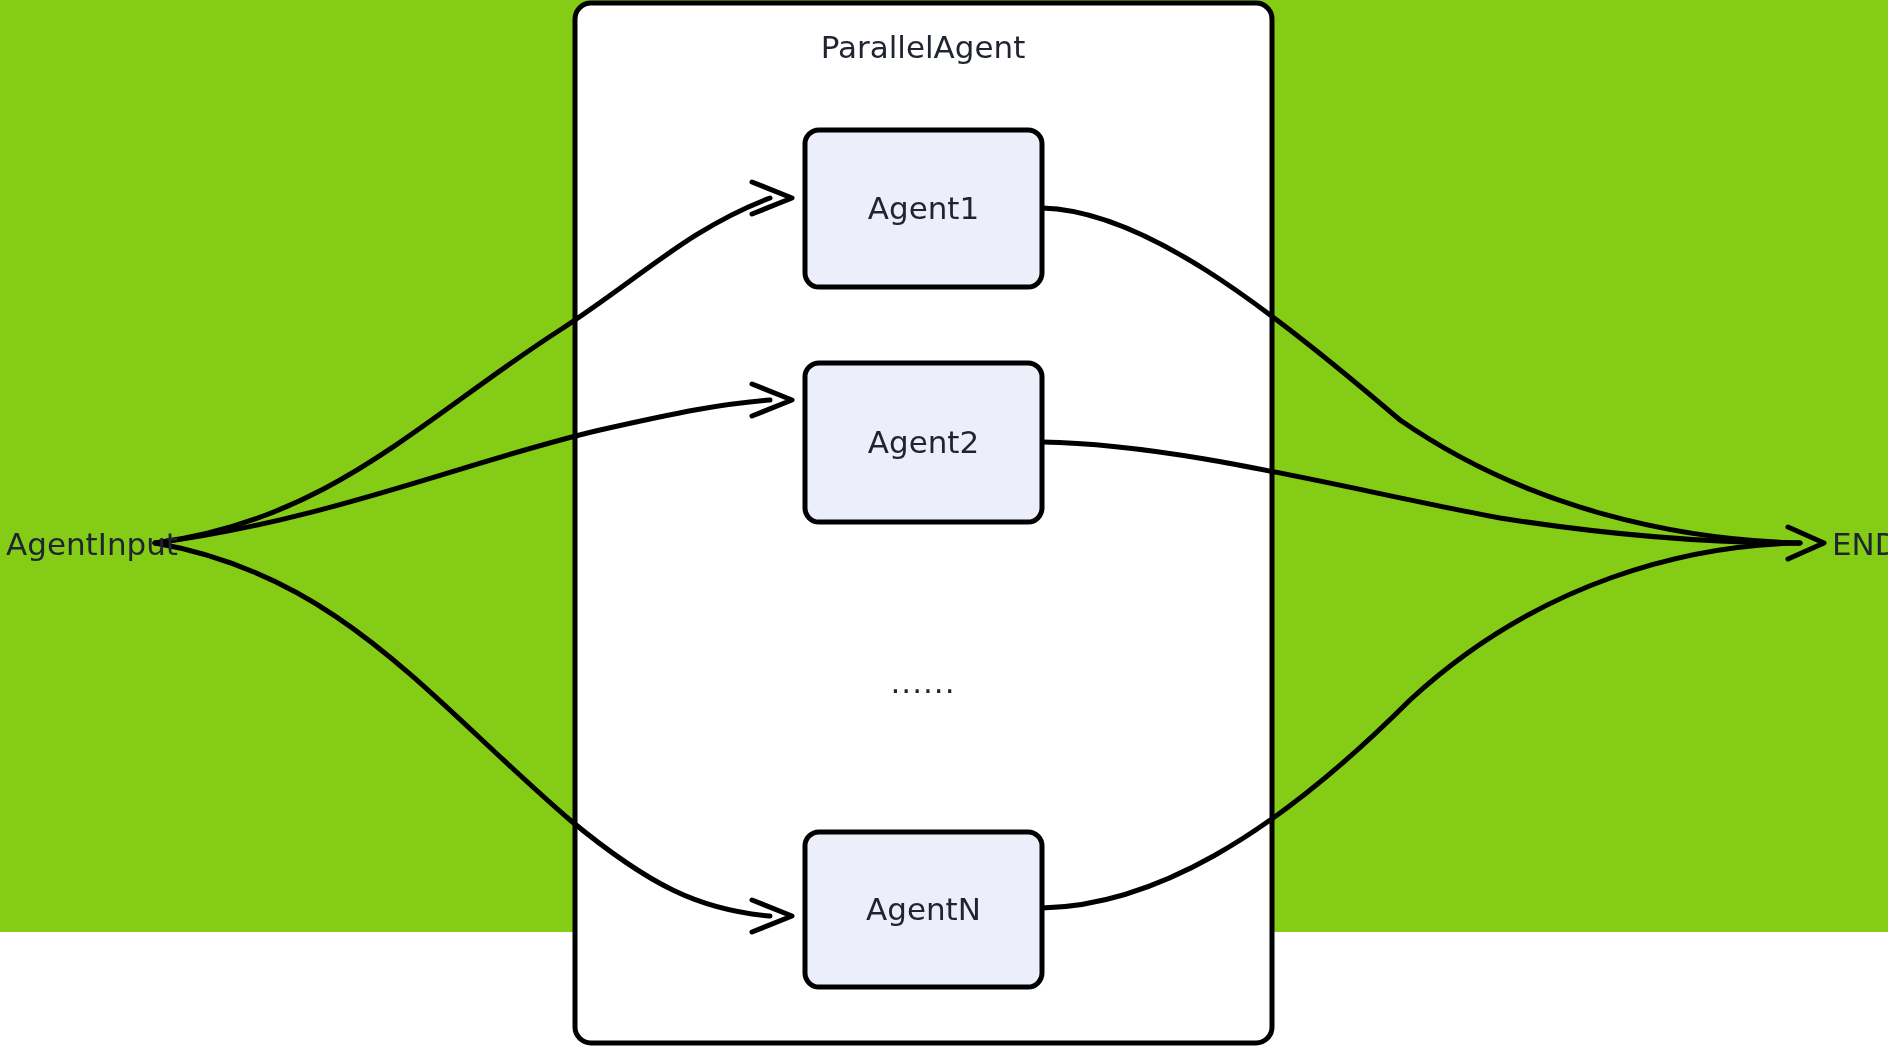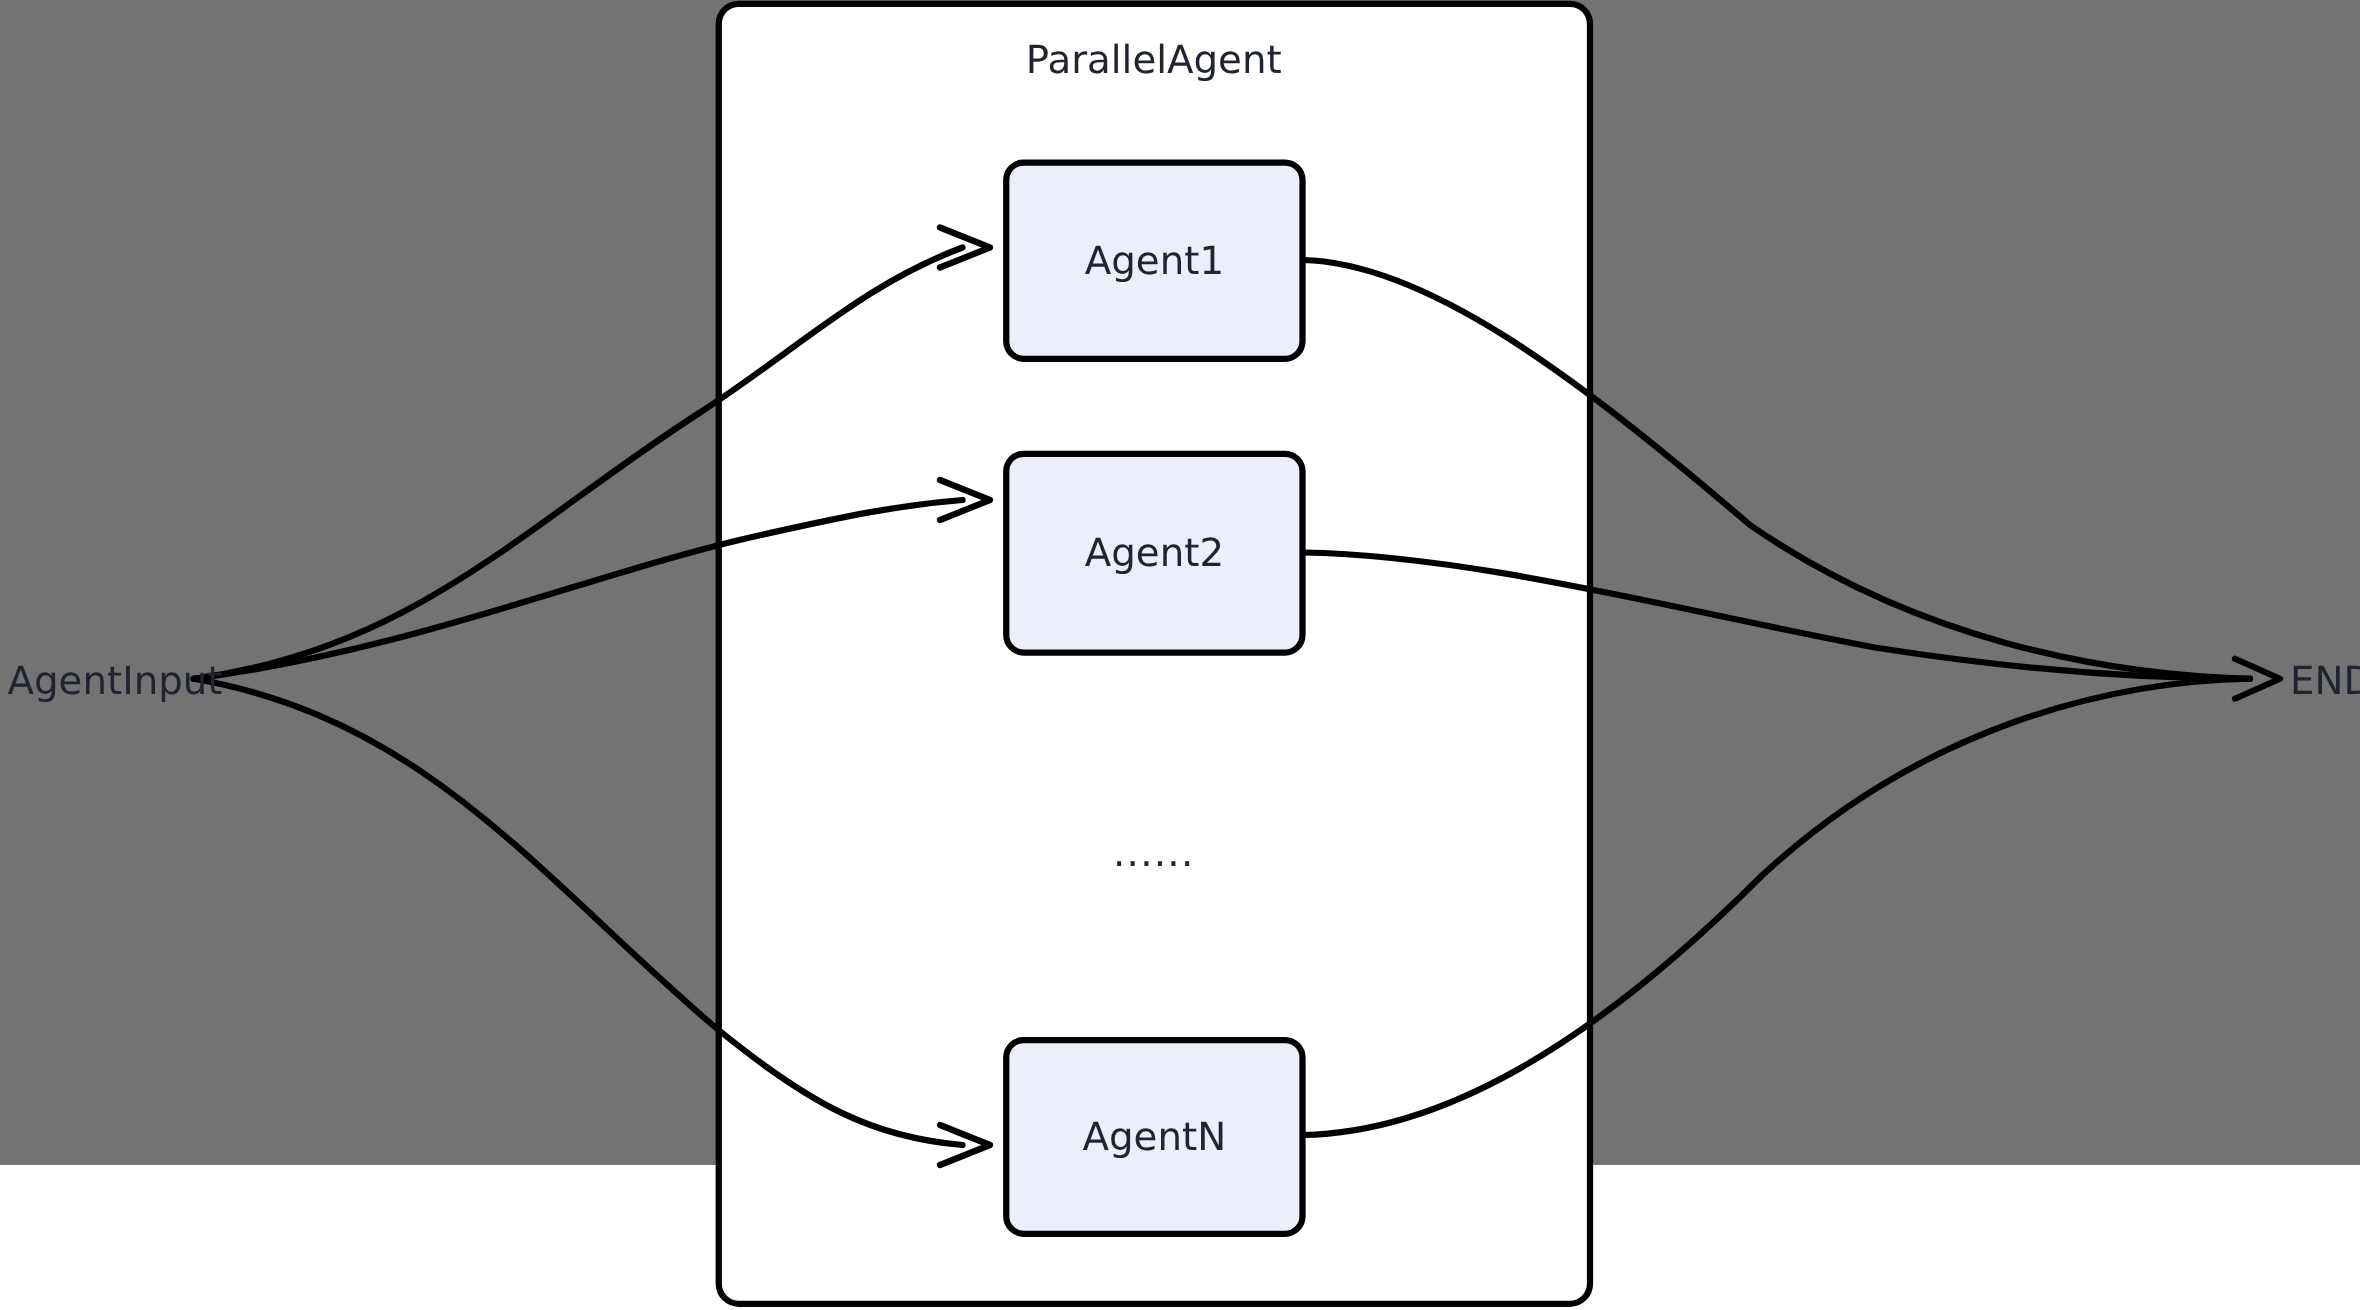--- a/index.html
+++ b/index.html
@@ -10,21 +10,21 @@
   body {
     width: 1888px;
     height: 1048px;
     overflow: hidden;
     font-family: "DejaVu Sans", "Liberation Sans", sans-serif;
   }
   #diagram-root {
     position: relative;
     width: 1888px;
     height: 932px;
-    background: #737373;
+    background: #84cc16;
   }
   svg.diagram {
     display: block;
     width: 1888px;
     height: 1048px;
   }
   .edge-path {
     fill: none;
     stroke: #000000;
     stroke-width: 5;

